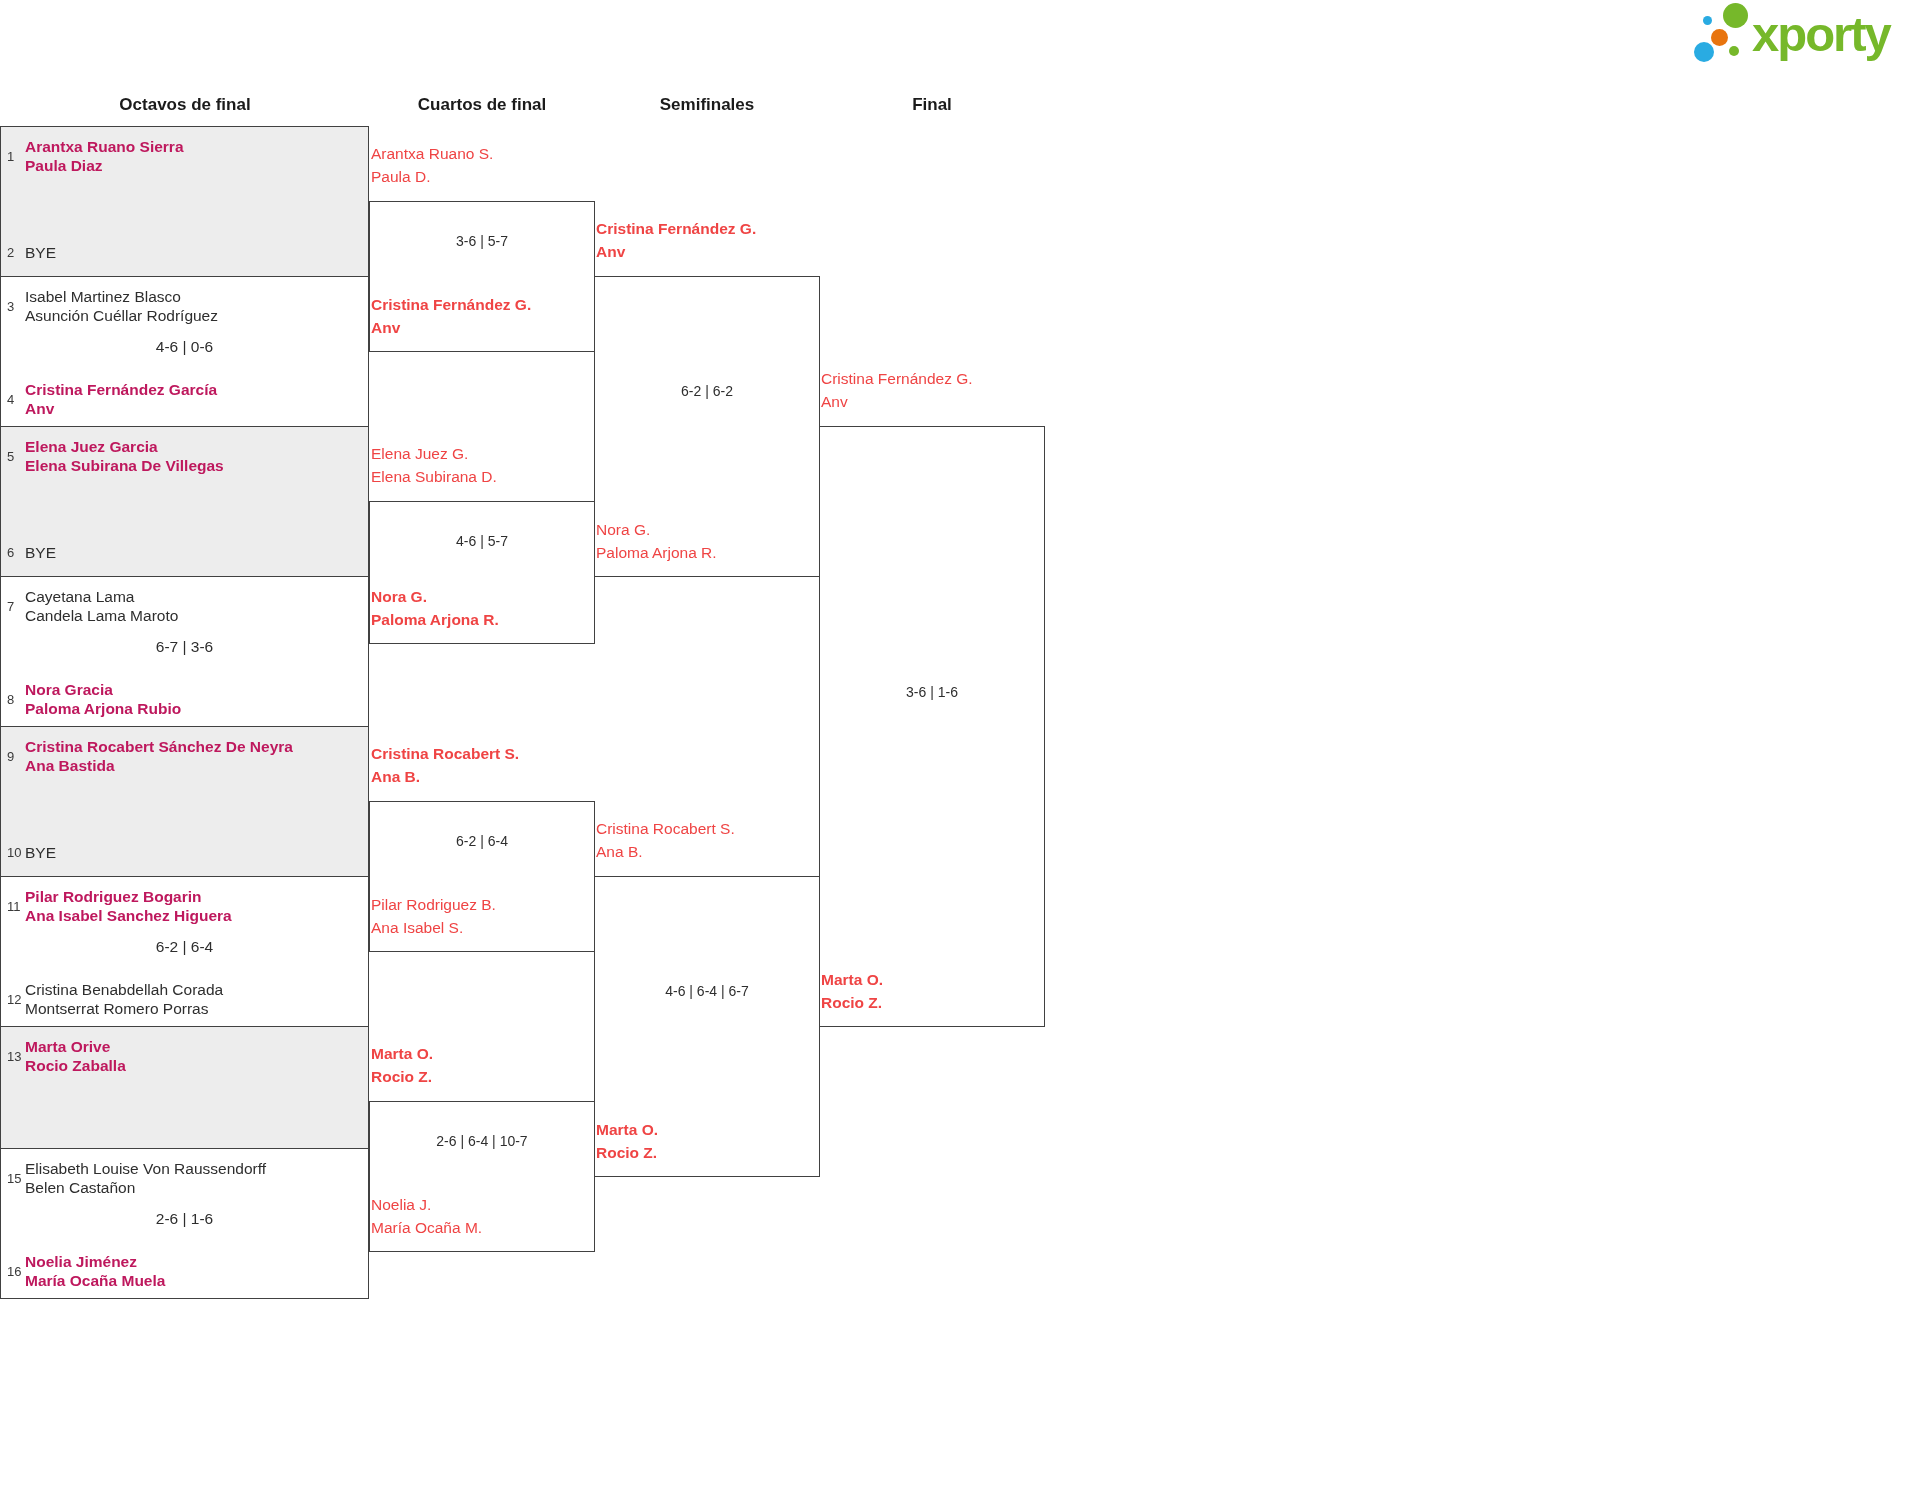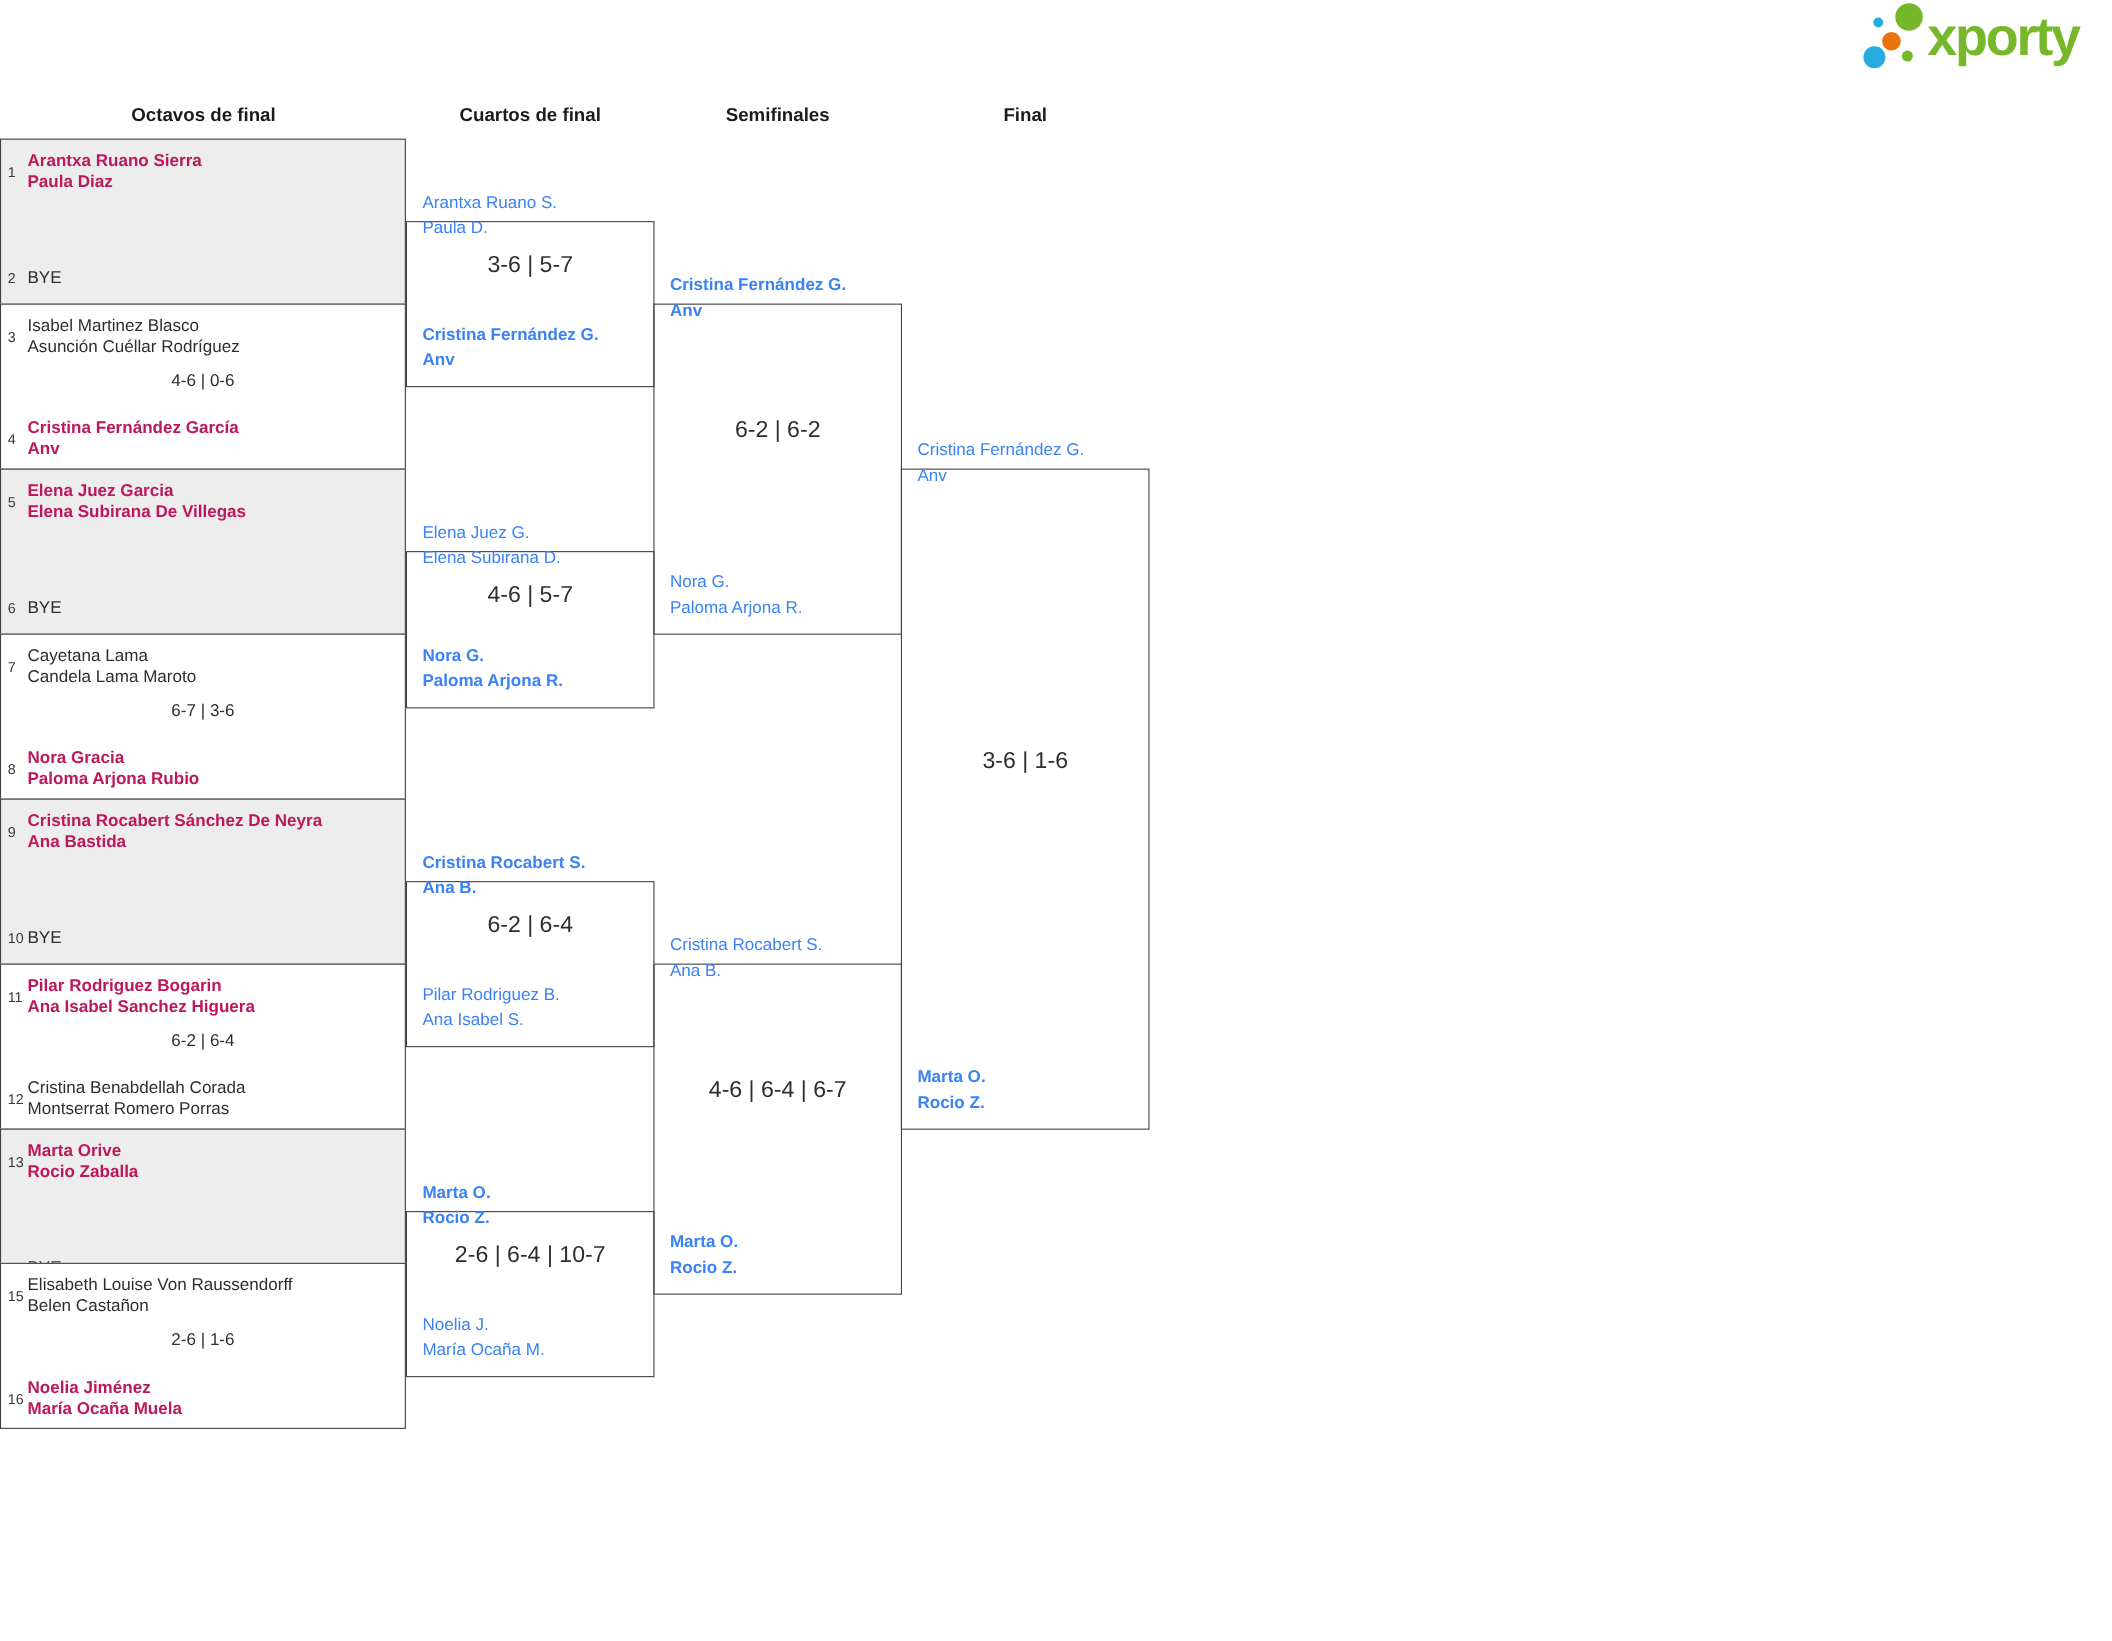--- a/index.html
+++ b/index.html
@@ -13,24 +13,24 @@
   .trow{position:absolute;left:0;right:0;display:flex;align-items:center;}
   .rowA{top:10px;}
   .rowB{top:103px;}
   .rowBye{top:116px;}
   .seed{flex:none;width:18px;padding-left:6px;font-size:13px;color:#3a3a3a;}
   .names{font-size:15.5px;line-height:19px;color:#2e2e2e;}
   .r16 .score{position:absolute;left:0;right:0;top:60px;text-align:center;font-size:15.5px;line-height:19px;color:#2e2e2e;}
   .bold .names,.names.bold,.bold{font-weight:bold;color:#be185d;}
   
   .match{position:absolute;border:1px solid #414141;box-sizing:border-box;}
-  .tlabel{position:absolute;left:14px;font-size:15.5px;line-height:23px;white-space:nowrap;color:#3b82f6;margin-top:31px;}
+  .tlabel{position:absolute;left:1px;font-size:15.5px;line-height:23px;white-space:nowrap;color:#ef4444;}
   .tlabel.above{top:-60px;}
   .tlabel.inbox{bottom:12px;}
-  .mscore{position:absolute;left:0;right:0;text-align:center;font-size:21px;line-height:20px;color:#2e2e2e;}
+  .mscore{position:absolute;left:0;right:0;text-align:center;font-size:14px;line-height:20px;color:#2e2e2e;}
   .qf .mscore{top:29px;}
   .sf .mscore{top:104px;}
   .fin .mscore{top:255px;}
   
   .logo{position:absolute;left:1690px;top:0;width:228px;height:75px;cursor:pointer;}
   .dot{position:absolute;border-radius:50%;}
   .logotext{position:absolute;left:62px;top:6px;font-size:49px;font-weight:bold;letter-spacing:-2px;color:#76b82a;}
 </style>
 </head>
 <body>

